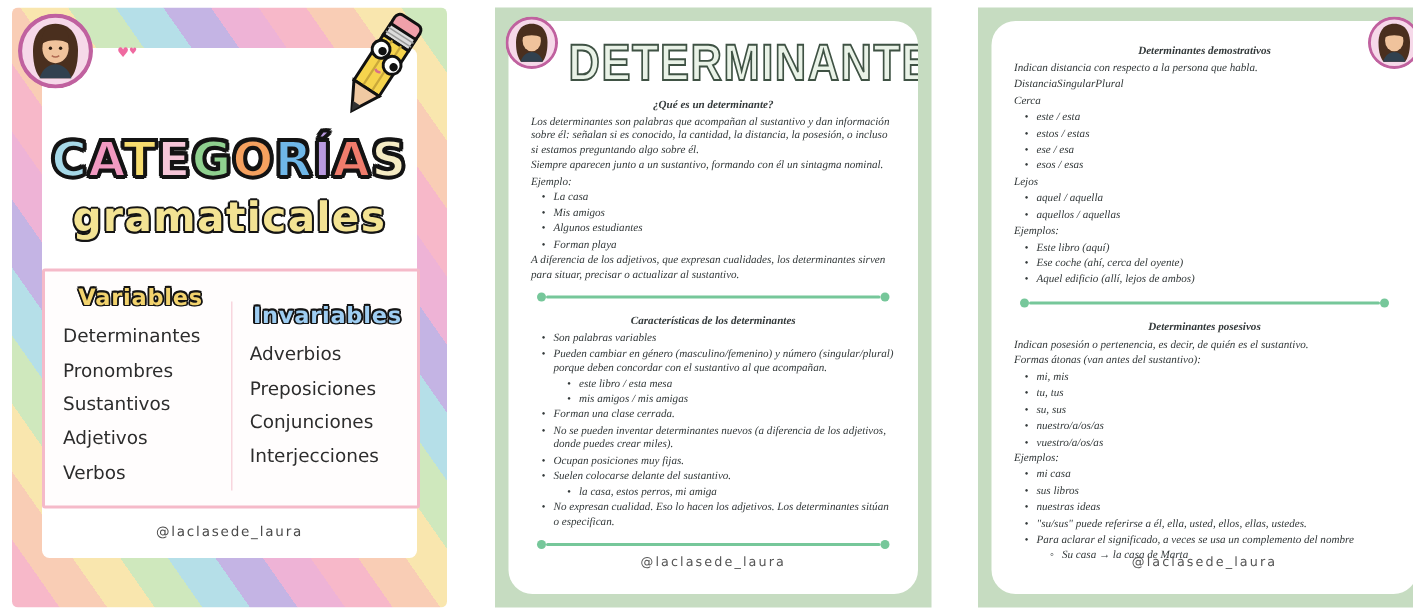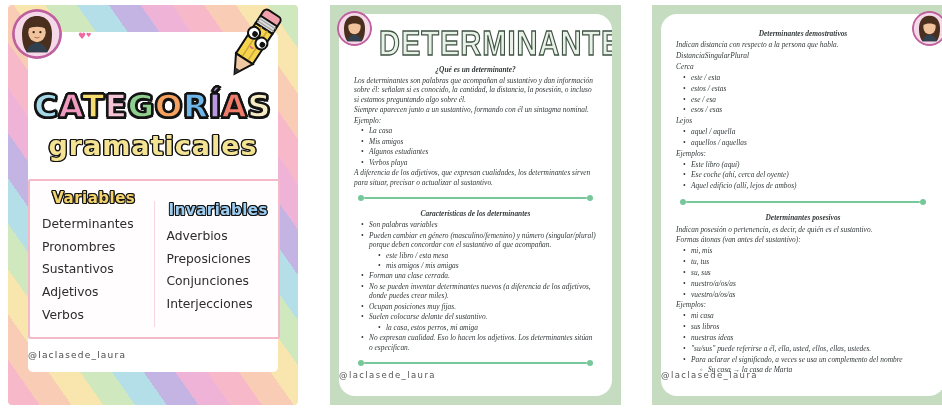--- a/index.html
+++ b/index.html
@@ -32,21 +32,21 @@
   .gcol { flex:1; padding:0 8px 0 12px; }
   .gcol2 { border-left:1.5px solid #f8d6de;margin-top:12px; }
   .ghead { font-size:15px; font-weight:800; text-align:center; margin-bottom:6px;
     letter-spacing:0.5px;
     text-shadow:1.2px 0 0 #141414,-1.2px 0 0 #141414,0 1.2px 0 #141414,0 -1.2px 0 #141414,
       0.9px 0.9px 0 #141414,-0.9px 0.9px 0 #141414,0.9px -0.9px 0 #141414,-0.9px -0.9px 0 #141414; }
   .ghead-var { color:#f2d36e; }
   .ghead-invar { color:#9ecdf2; }
   .gcells { list-style:none; }
   .gcells li { font-size:12.3px; color:#2d2d2d; line-height:1.85; white-space:nowrap; }
-  .handle { position:absolute; left:0; right:0; bottom:12px; text-align:left;
+  .handle { position:absolute; left:0; right:0; bottom:12px; text-align:center;
     font-size:9px; letter-spacing:1.2px; color:#4a4a4a; }
   .hearts { position:absolute; left:70px; top:26px; color:#ef6aa0; font-size:9px; }
   .hearts span { font-size:6px; vertical-align:top; }
   .pencil { position:absolute; right:4px; top:2px; width:84px; height:88px; }
 
   
   .page2 { left:330px; width:291px; background:#c6dcc1; }
   .page3 { left:652px; width:302px; background:#c6dcc1; }
   .card2 { position:absolute; left:9px; right:9px; top:9px; bottom:9px;
     background:#ffffff; border-radius:16px; overflow:hidden; }
@@ -150,21 +150,21 @@
     <div class="card2">
       <h1 class="p2-title">DETERMINANTES</h1>
       <div class="blocks">
           <div class="blk blk-h">¿Qué es un determinante?</div>
           <div class="blk blk-p">Los determinantes son palabras que acompañan al sustantivo y dan información sobre él: señalan si es conocido, la cantidad, la distancia, la posesión, o incluso si estamos preguntando algo sobre él.</div>
           <div class="blk blk-p">Siempre aparecen junto a un sustantivo, formando con él un sintagma nominal.</div>
           <div class="blk blk-p">Ejemplo:</div>
           <div class="blk blk-li">La casa</div>
           <div class="blk blk-li">Mis amigos</div>
           <div class="blk blk-li">Algunos estudiantes</div>
-          <div class="blk blk-li">Verbos playa</div>
+          <div class="blk blk-li">Forman playa</div>
           <div class="blk blk-p">A diferencia de los adjetivos, que expresan cualidades, los determinantes sirven para situar, precisar o actualizar al sustantivo.</div>
           <div class="divider">
             <span class="dot"></span>
             <span class="line"></span>
             <span class="dot"></span>
           </div>
           <div class="blk blk-h">Características de los determinantes</div>
           <div class="blk blk-li">Son palabras variables</div>
           <div class="blk blk-li">Pueden cambiar en género (masculino/femenino) y número (singular/plural) porque deben concordar con el sustantivo al que acompañan.</div>
           <div class="blk blk-li2">este libro / esta mesa</div>

